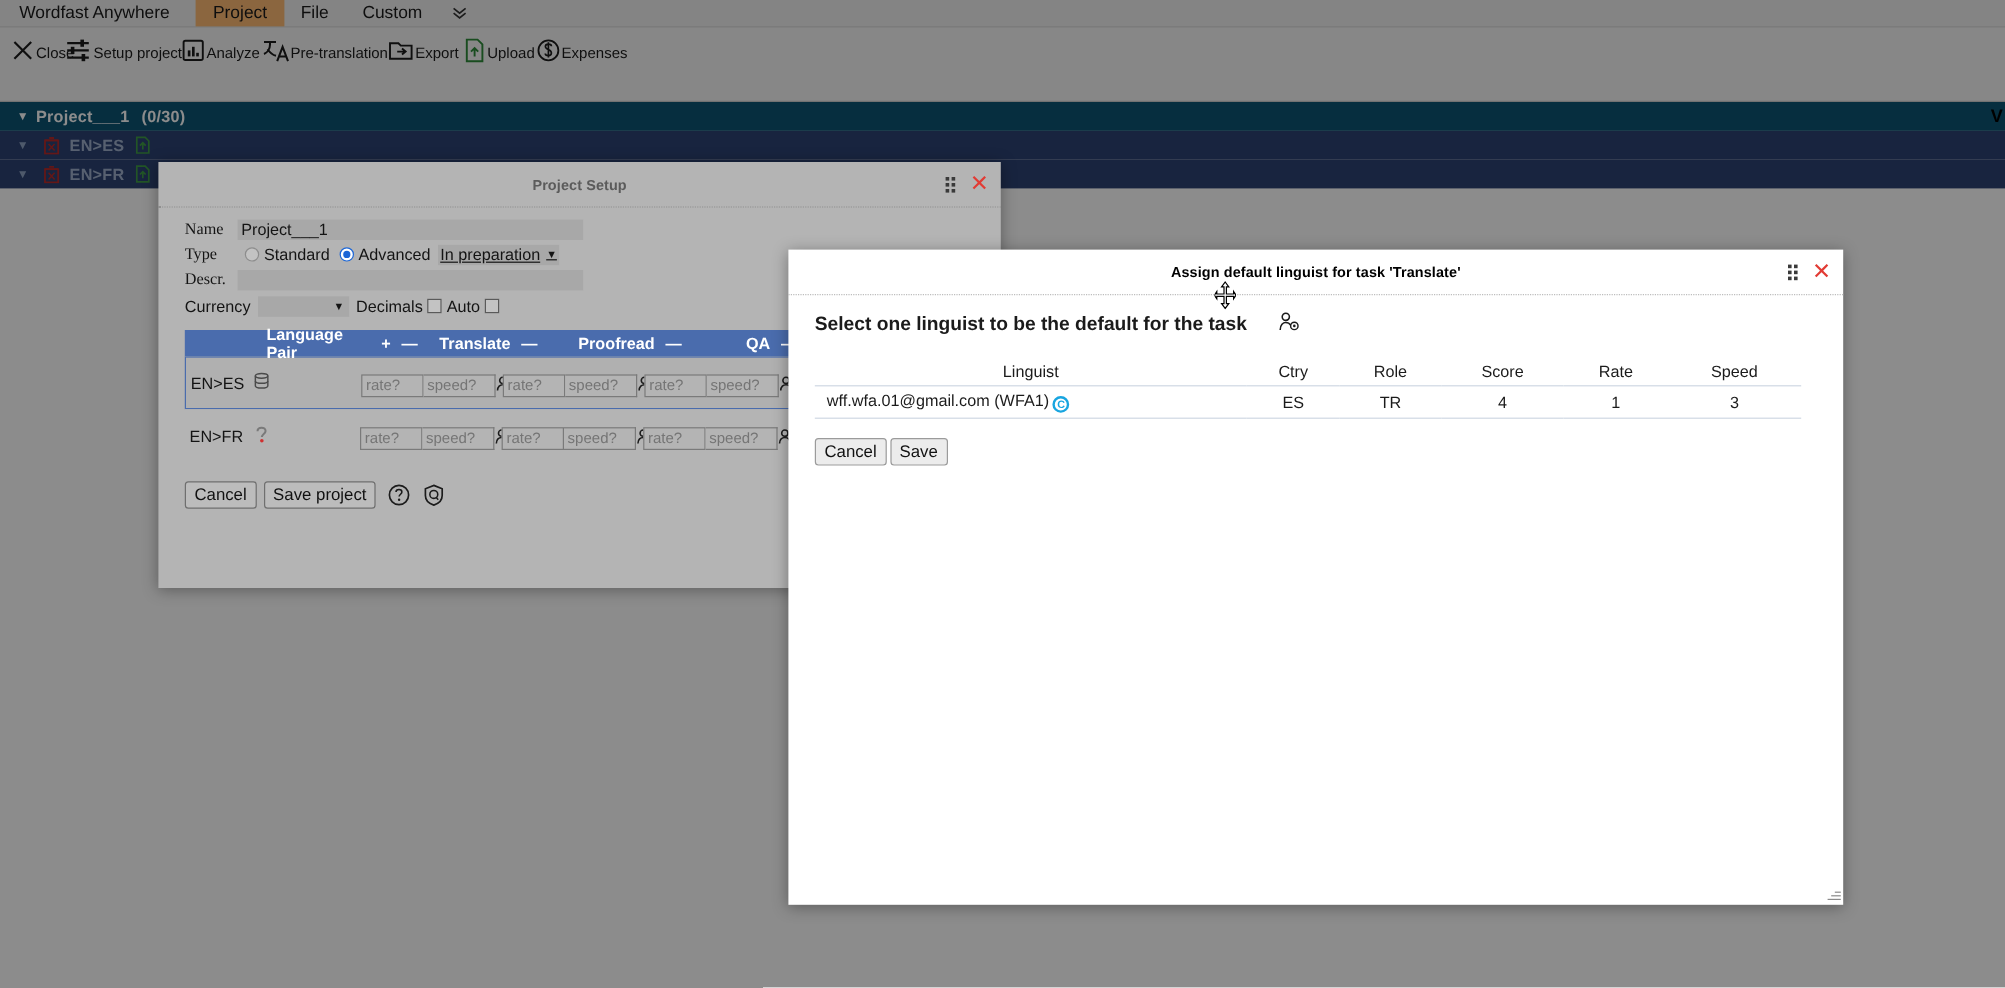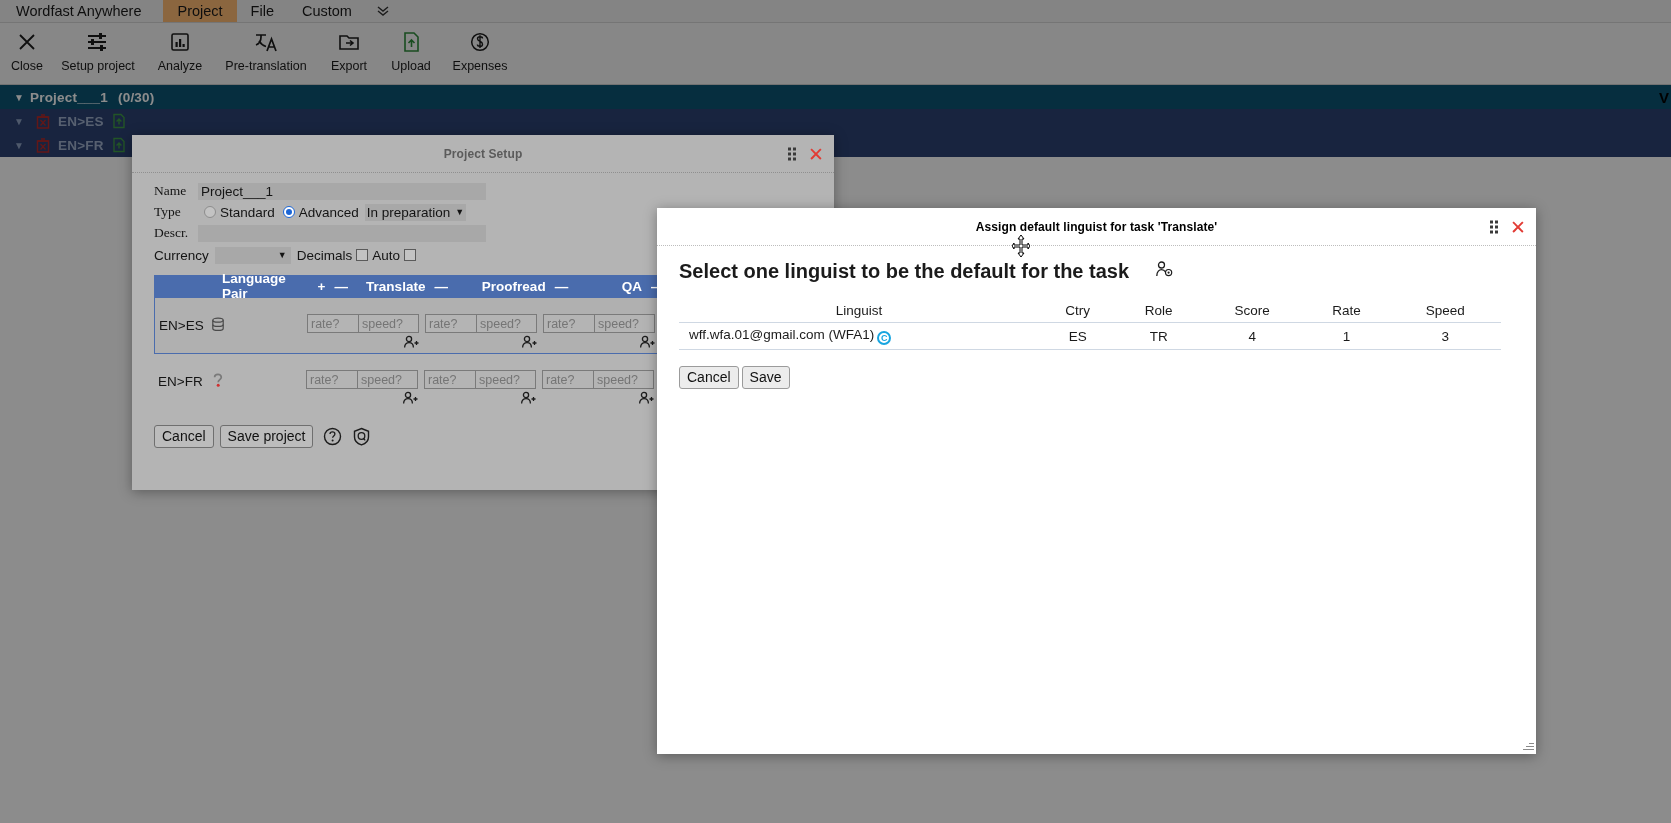--- a/index.html
+++ b/index.html
@@ -56,21 +56,21 @@
     width: 1671px; height: 62px;
     background: #f6f6f6;
     border-bottom: 1px solid #cfcfcf;
     display: flex; align-items: flex-start;
     padding-left: 4px;
     z-index: 10;
   }
   .tb-btn {
     width: 76px; min-width: 46px;
     padding: 5px 4px 2px 4px;
-    display: flex; flex-direction: column; align-items: center;
+    display: flex; align-items: center;
     cursor: pointer;
     color: #1c1c1c;
   }
   .tb-btn .tb-icon {
     height: 28px; display: flex; align-items: center; justify-content: center;
   }
   .tb-btn .tb-label {
     font-size: 12.5px; line-height: 14px; margin-top: 3px;
     white-space: nowrap;
   }
@@ -185,21 +185,21 @@
   .radio.checked::after {
     content: ""; position: absolute; left: 2px; top: 2px;
     width: 6px; height: 6px; border-radius: 50%; background: #1c66d6;
   }
   .radio-label { font-size: 13.5px; margin-right: 2px; }
   .mini-select {
     background: #a8a8a8; border: none; height: 17px;
     font-size: 13.5px; color: #141414; padding: 0 2px;
     font-family: "Liberation Sans", sans-serif;
     display: inline-flex; align-items: center; gap: 5px;
-    cursor: pointer; margin-left: 4px;
+    cursor: pointer; margin-left: 4px; text-decoration: underline;
   }
   .mini-select .cv { font-size: 9px; }
   .currency-select {
     width: 76px; background: #a8a8a8; height: 17px;
     display: inline-flex; align-items: center; justify-content: flex-end;
     padding-right: 4px; margin-left: 6px; cursor: pointer; font-size: 9px;
   }
   .chk {
     width: 12px; height: 12px;
     border: 1px solid #5a5a5a; background: #c3c3c3;
@@ -219,22 +219,22 @@
     display: flex; align-items: stretch; min-height: 44px;
     background: #b4b4b4;
   }
   .lp-row.selected { background: #b0b0b0; border: 1px solid #4a6cad; }
   .lp-row .c0 {
     width: 146px; display: flex; align-items: center; gap: 7px;
     padding-left: 4px; font-size: 13.5px; color: #141414;
   }
   .lp-cell {
     width: 118px;
-    display: flex; flex-direction: column; align-items: flex-end;
-    padding-top: 16px;
+    display: flex; flex-direction: row; align-items: center;
+    padding-top: 4px;
   }
   .lp-inputs { display: flex; }
   .lp-inp {
     width: 52px; height: 19px;
     border: 1px solid #7a7a7a; background: #b4b4b4;
     font-size: 12.5px; color: #555; padding: 0 3px;
     outline: none; font-family: "Liberation Sans", sans-serif;
   }
   .lp-inp + .lp-inp { border-left: none; width: 60px; }
   .lp-assign { margin-top: 2px; cursor: pointer; }
@@ -259,21 +259,21 @@
   .footer-icon { margin-left: 4px; cursor: pointer; display: inline-flex; }
 
   
   #assign-linguist-dialog {
     left: 657px; top: 208px; width: 879px; height: 546px;
     z-index: 60;
   }
   .al-subtitle {
     display: flex; align-items: center; gap: 26px;
     padding: 14px 0 0 22px;
-    font-size: 20px; font-weight: bold; color: #1b1b1b;
+    font-size: 16px; font-weight: bold; color: #1b1b1b;
   }
   .al-table {
     margin: 18px 14px 0 22px;
     width: 822px;
     border-collapse: collapse;
     font-size: 13.5px;
     color: #1b1b1b;
   }
   .al-table th {
     font-weight: normal;

